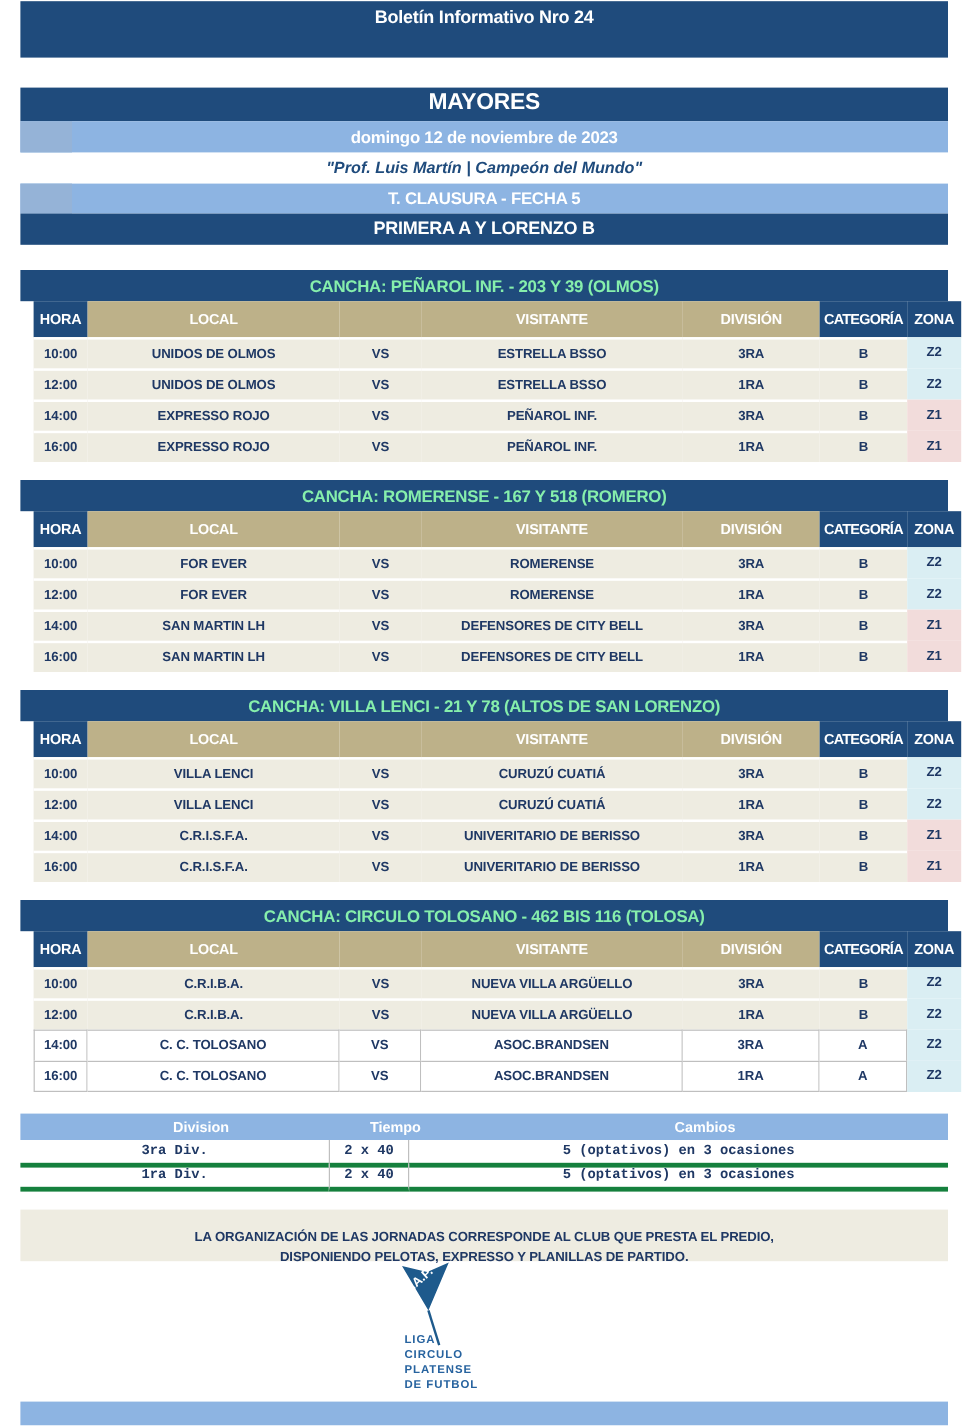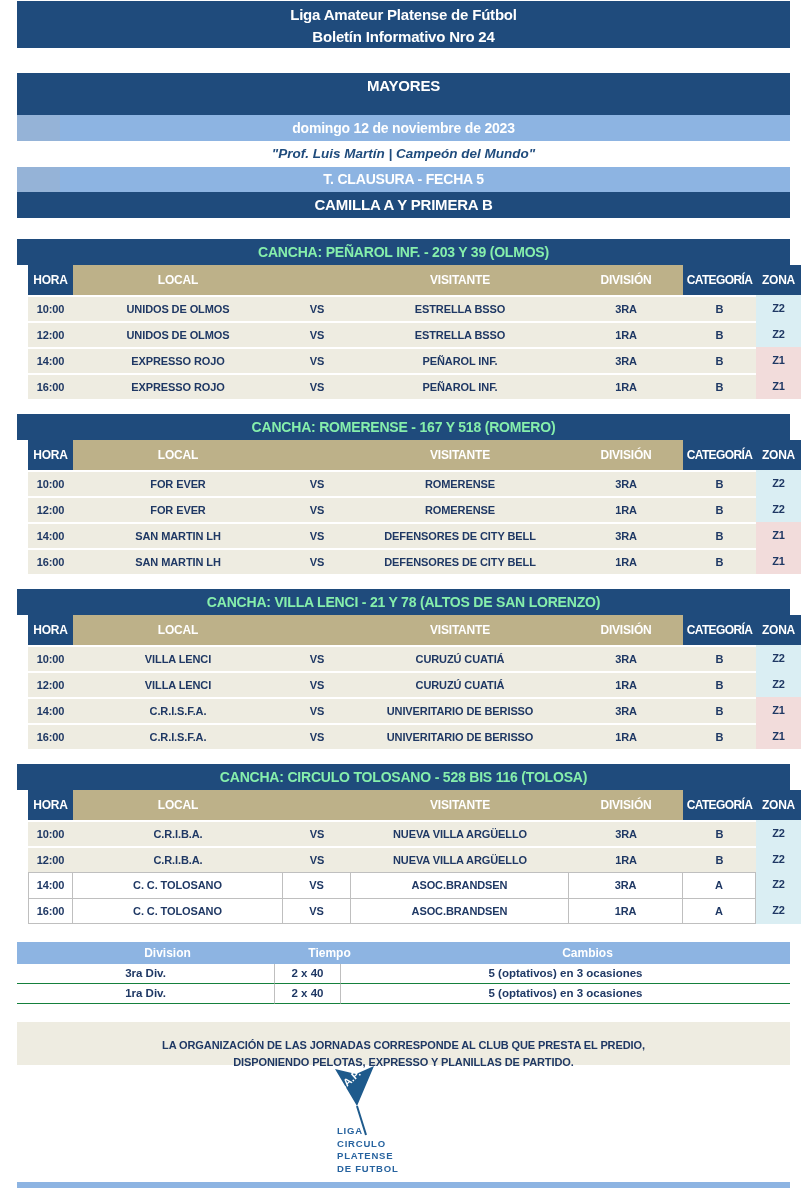--- a/index.html
+++ b/index.html
@@ -4,21 +4,21 @@
 <style>
   html,body{margin:0;padding:0;background:#ffffff;}
   #page{position:relative;width:807px;height:1188px;background:#fff;overflow:hidden;
         font-family:"Liberation Sans",sans-serif;-webkit-font-smoothing:antialiased;}
   .content{margin-left:17px;width:773px;}
 
   
   .top-title{margin-top:1px;height:47px;background:#1F4B7C;color:#fff;text-align:center;
              font-weight:bold;font-size:15px;line-height:22px;padding-top:3px;box-sizing:border-box;letter-spacing:-0.2px;}
   .bar{position:relative;color:#fff;font-weight:bold;text-align:center;letter-spacing:-0.2px;}
-  .bar-mayores{margin-top:25px;height:42px;line-height:25px;background:#1F4B7C;font-size:15px;}
+  .bar-mayores{margin-top:25px;height:28px;line-height:25px;background:#1F4B7C;font-size:19px;}
   .bar-date{height:26px;line-height:26px;background:#8DB4E2;font-size:14px;}
   .bar-prof{height:26px;line-height:26px;background:#fff;color:#1F4B7C;font-style:italic;font-size:13.5px;font-weight:bold;text-align:center;}
   .bar-stage{height:25px;line-height:25px;background:#8DB4E2;font-size:14px;}
   .bar-divisions{height:26px;line-height:26px;background:#1F4B7C;font-size:15px;}
   .accent-seg{position:absolute;left:0;top:0;width:43px;height:100%;background:#95B3D7;}
   .bar-label{position:relative;z-index:1;}
 
   
   .venue{margin-top:15px;}
   .venue.first{margin-top:21px;}
@@ -41,21 +41,21 @@
   .vrow.white .c.zona{border:none;}
   .vrow.white.wlast .c{border-bottom:1px solid #BFBFBF;}
   .vrow.white.wlast .c.zona{border:none;}
 
   
   .rules{margin-top:18px;}
   .rules-head{display:grid;grid-template-columns:257px 67px 449px;height:22px;background:#8DB4E2;padding-left:22px;}
   .rules-head .h{color:#fff;font-weight:bold;font-size:12px;line-height:22px;text-align:center;}
   .rules-row{display:grid;grid-template-columns:257px 67px 449px;height:20px;}
   .rules-row .c{font-size:11.5px;font-weight:bold;color:#1F3864;text-align:center;line-height:19px;
-                border-bottom:1px solid #15803d;box-sizing:border-box;}
+                border-bottom:4px solid #15803d;box-sizing:border-box;font-family:Liberation Mono, monospace;}
   .rules-row .c.mid{border-left:1px solid #BFBFBF;border-right:1px solid #BFBFBF;}
 
   
   .note{margin-top:18px;height:43px;background:#EEECE1;color:#1F3864;font-weight:bold;font-size:11px;
         text-align:center;line-height:17px;padding-top:15px;box-sizing:border-box;letter-spacing:-0.1px;}
 
   
   .logo{position:relative;height:117px;}
   .logo svg{position:absolute;left:300px;top:0;}
   .logo-caption{position:absolute;left:320px;top:60px;color:#27639F;font-weight:bold;
@@ -64,38 +64,37 @@
   
   .footer-bar{height:21px;background:#8DB4E2;}
 </style>
 </head>
 <body>
 
 <div id="page">
   <div class="content">
 
     <div class="top-title">
-      <div>Liga Amateur Platense de Fútbol</div>
       <div>Boletín Informativo Nro 24</div>
     </div>
 
     <div class="bar bar-mayores">
       <span class="bar-label">MAYORES</span>
     </div>
     <div class="bar bar-date">
       <span class="accent-seg"></span>
       <span class="bar-label">domingo 12 de noviembre de 2023</span>
     </div>
     <div class="bar-prof">"Prof. Luis Martín | Campeón del Mundo"</div>
     <div class="bar bar-stage">
       <span class="accent-seg"></span>
       <span class="bar-label">T. CLAUSURA - FECHA 5</span>
     </div>
     <div class="bar bar-divisions">
-      <span class="bar-label">CAMILLA A Y PRIMERA B</span>
+      <span class="bar-label">PRIMERA A Y LORENZO B</span>
     </div>
 
     <section class="venue first">
       <div class="venue-title">CANCHA: PEÑAROL INF. - 203 Y 39 (OLMOS)</div>
       <div class="vgrid vhead">
         <div class="h">HORA</div>
         <div class="h tan">LOCAL</div>
         <div class="h tan"></div>
         <div class="h tan">VISITANTE</div>
         <div class="h tan">DIVISIÓN</div>
@@ -232,21 +231,21 @@
         <div class="c">C.R.I.S.F.A.</div>
         <div class="c">VS</div>
         <div class="c">UNIVERITARIO DE BERISSO</div>
         <div class="c">1RA</div>
         <div class="c">B</div>
         <div class="c zona z1">Z1</div>
       </div>
     </section>
 
     <section class="venue">
-      <div class="venue-title">CANCHA: CIRCULO TOLOSANO - 528 BIS 116 (TOLOSA)</div>
+      <div class="venue-title">CANCHA: CIRCULO TOLOSANO - 462 BIS 116 (TOLOSA)</div>
       <div class="vgrid vhead">
         <div class="h">HORA</div>
         <div class="h tan">LOCAL</div>
         <div class="h tan"></div>
         <div class="h tan">VISITANTE</div>
         <div class="h tan">DIVISIÓN</div>
         <div class="h h-cat">CATEGORÍA</div>
         <div class="h">ZONA</div>
       </div>
       <div class="vgrid vrow cream">

